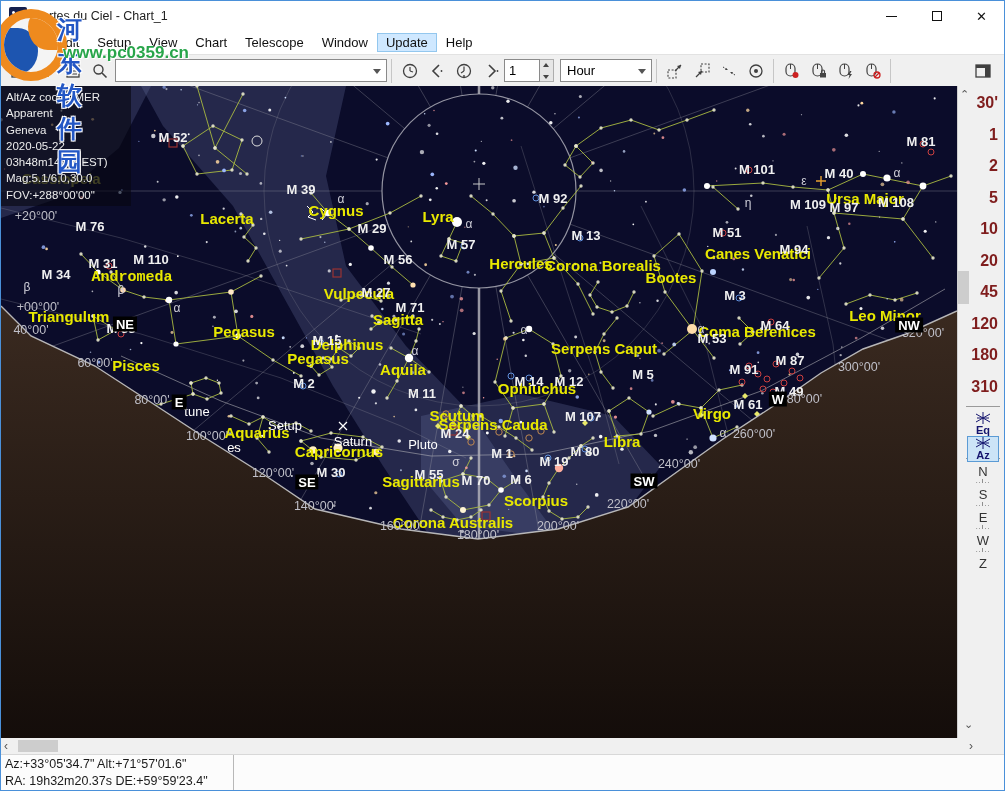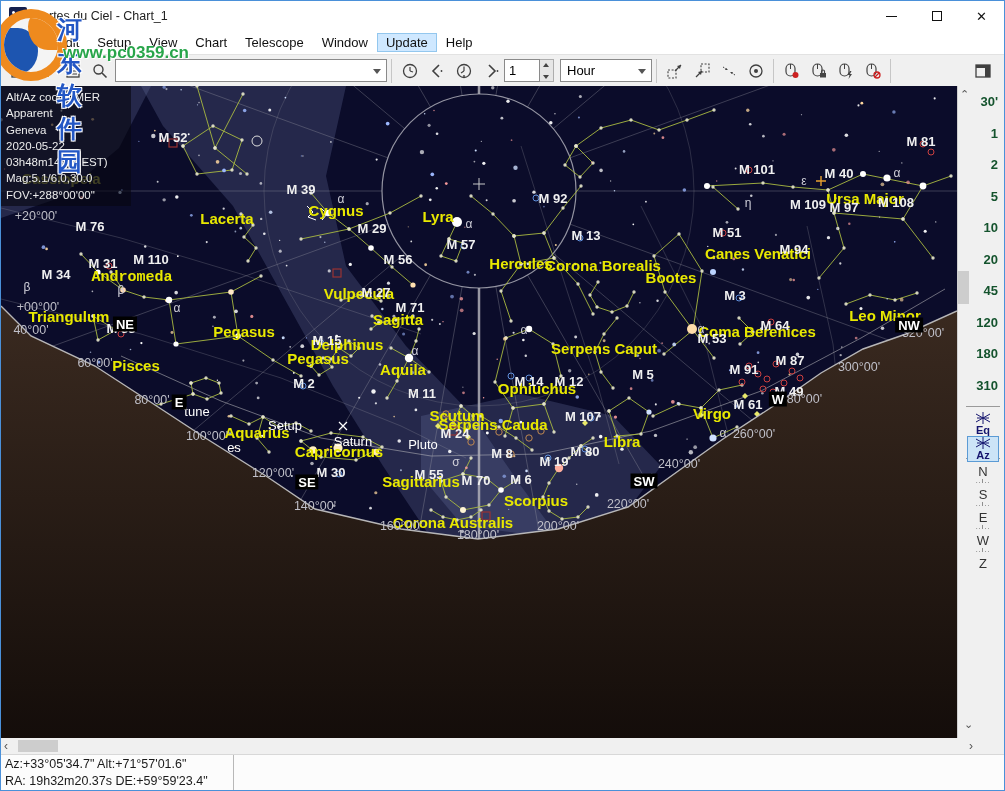--- a/index.html
+++ b/index.html
@@ -43,21 +43,21 @@
   .l-mes{color:#f0f0f0;font-size:13px;font-weight:bold;}
   .l-pl{color:#fff;font-size:13px;}
   .l-az{color:#bfbfc8;font-size:12.5px;}
   .l-card{color:#fff;font-size:13px;font-weight:bold;background:#000;padding:1px 3px;}
   .l-gk{color:#cfcfd8;font-size:12px;}
   #info-overlay{position:absolute;left:0;top:0;width:130px;z-index:3;background:rgba(6,6,16,0.62);color:#ececec;font-size:11.5px;line-height:16.3px;padding:3px 5px;}
   
   #sidebar{position:relative;flex:1;background:#f0f0f0;border-left:1px solid #d0d0d0;}
   #sb-up{position:absolute;left:2px;top:2px;color:#555;font-size:11px;}
   #sb-thumb{position:absolute;left:0;top:185px;width:11px;height:33px;background:#cdcdcd;}
-  .fov-btn{position:absolute;right:6px;width:30px;text-align:right;color:#14532d;font-weight:bold;font-size:13px;}
+  .fov-btn{position:absolute;right:6px;width:30px;text-align:right;color:#7f1d1d;font-weight:bold;font-size:16px;}
   .sb-divider{position:absolute;right:4px;width:34px;height:1px;background:#9a9a9a;}
   .grid-btn{position:absolute;right:5px;width:32px;height:26px;color:#14146e;font-weight:bold;font-size:11px;text-align:center;}
   .grid-btn svg{display:block;margin:0 auto;}
   .grid-btn.active{background:#cce4f7;border:1px solid #5b9bd5;}
   .dir-btn{position:absolute;right:10px;width:22px;text-align:center;color:#333;font-size:13px;}
   .dir-dots{letter-spacing:1px;font-size:7px;color:#555;display:block;line-height:4px;}
   #sb-down{position:absolute;left:6px;bottom:7px;color:#555;font-size:11px;}
   
   #hscroll{position:absolute;left:0;top:737px;width:976px;height:16px;background:#f0f0f0;}
   #hs-left{position:absolute;left:3px;top:1px;color:#555;font-size:12px;}
@@ -1008,21 +1008,21 @@
           <span class="skl l-mes" style="left: 789px; top: 274px;">M 87</span>
           <span class="skl l-mes" style="left: 743px; top: 283px;">M 91</span>
           <span class="skl l-mes" style="left: 788px; top: 305px;">M 49</span>
           <span class="skl l-mes" style="left: 747px; top: 318px;">M 61</span>
           <span class="skl l-mes" style="left: 642px; top: 288px;">M 5</span>
           <span class="skl l-mes" style="left: 528px; top: 295px;">M 14</span>
           <span class="skl l-mes" style="left: 568px; top: 295px;">M 12</span>
           <span class="skl l-mes" style="left: 582px; top: 330px;">M 107</span>
           <span class="skl l-mes" style="left: 454px; top: 347px;">M 24</span>
           <span class="skl l-mes" style="left: 421px; top: 307px;">M 11</span>
-          <span class="skl l-mes" style="left: 501px; top: 367px;">M 8</span>
+          <span class="skl l-mes" style="left: 501px; top: 367px;">M 1</span>
           <span class="skl l-mes" style="left: 553px; top: 375px;">M 19</span>
           <span class="skl l-mes" style="left: 584px; top: 365px;">M 80</span>
           <span class="skl l-mes" style="left: 520px; top: 393px;">M 6</span>
           <span class="skl l-mes" style="left: 475px; top: 394px;">M 70</span>
           <span class="skl l-mes" style="left: 428px; top: 388px;">M 55</span>
           <span class="skl l-mes" style="left: 330px; top: 386px;">M 30</span>
           <span class="skl l-pl" style="left: 352px; top: 355px;">Saturn</span>
           <span class="skl l-pl" style="left: 422px; top: 358px;">Pluto</span>
           <span class="skl l-pl" style="left: 284px; top: 339px;">Setup</span>
           <span class="skl l-pl" style="left: 196px; top: 325px;">tune</span>

